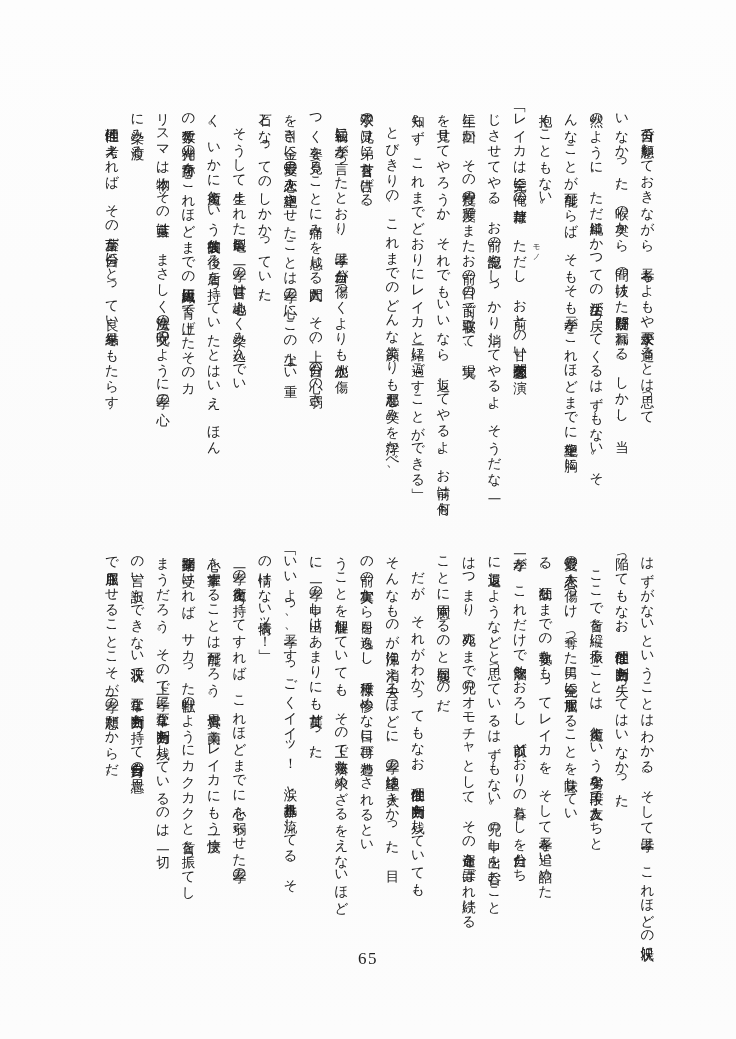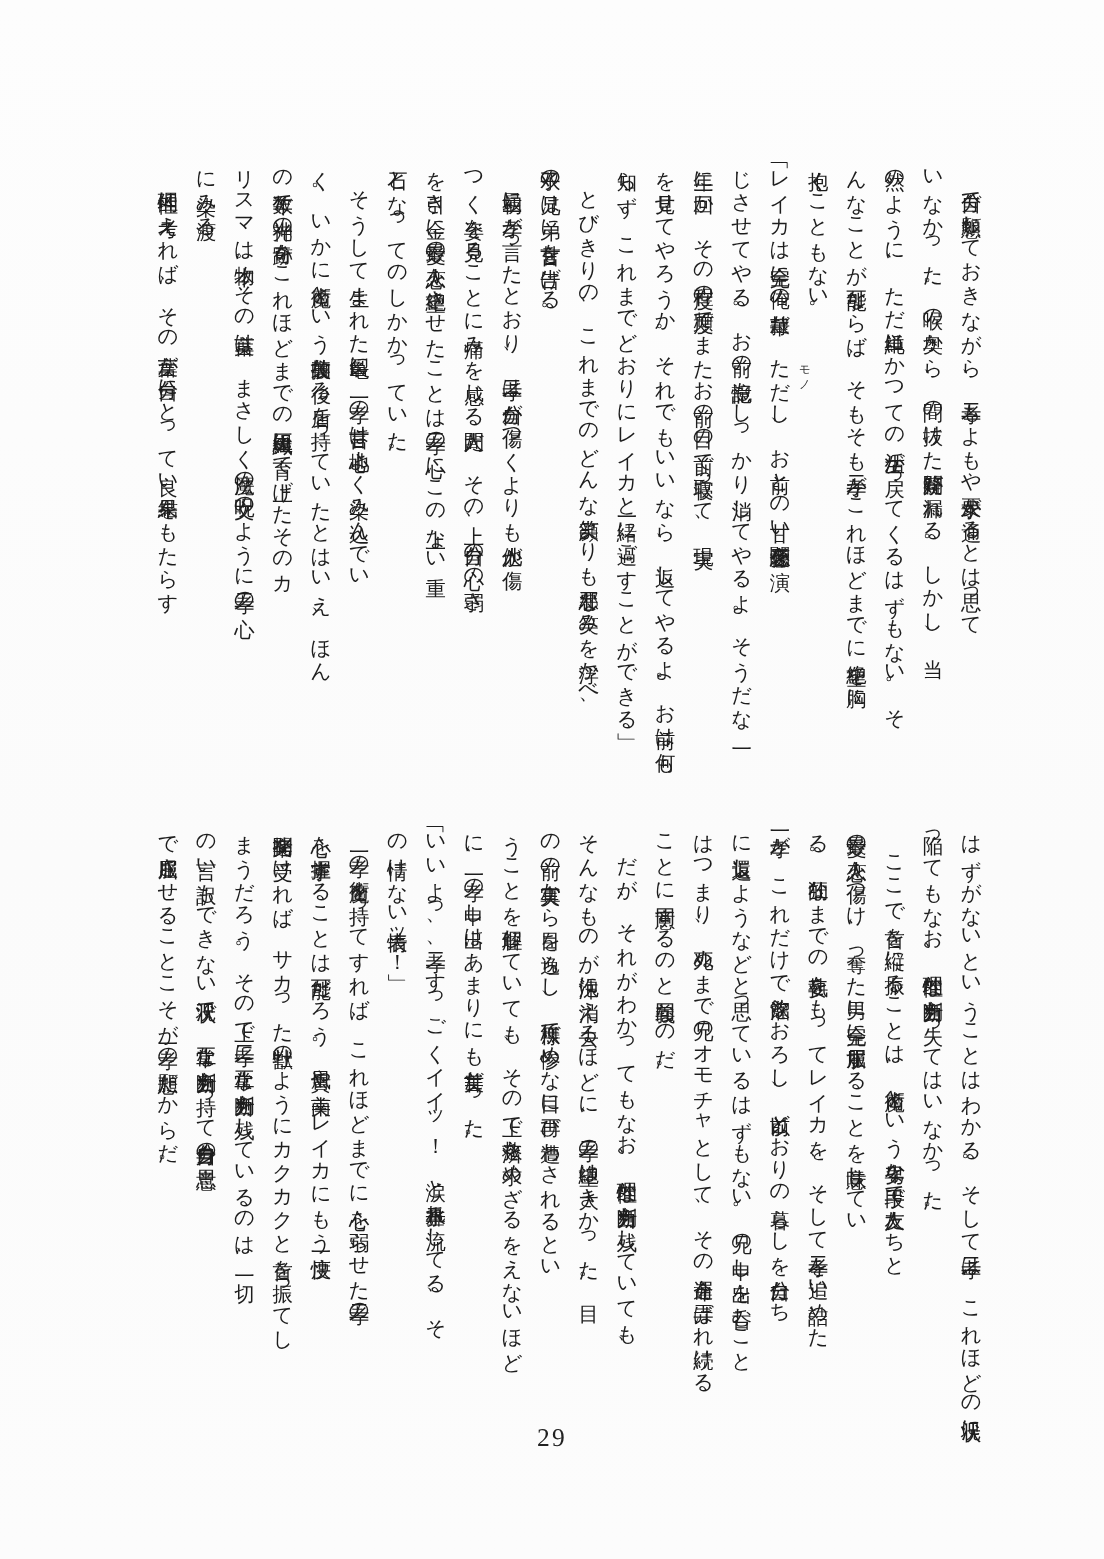--- a/index.html
+++ b/index.html
@@ -104,15 +104,15 @@
 に、一孝の申し出はあまりにも甘美だった。
 「いいよっ、孝二、すっごくイイッ！　涙と鼻水垂れ流してる、そ
 の情けない表情ッ！」
 　一孝の魔術を持ってすれば、これほどまでに心を弱らせた孝二の
 心を掌握することは可能だろう。風貴や美南、レイカにもう一度快
 楽拷問を受ければ、サカった牡獣のようにカクカクと首を振ってし
 まうだろう。その上で孝二に正常な判断力を残しているのは、一切
 の言い訳もできない状況で、正常な判断力を持って自分自身の意思
 で屈服させることこそが一孝の悲願だからだ。</div>
 
-  <div class="page-number">29</div>
+  <div class="page-number">65</div>
 
 </div>
 
 </body></html>

